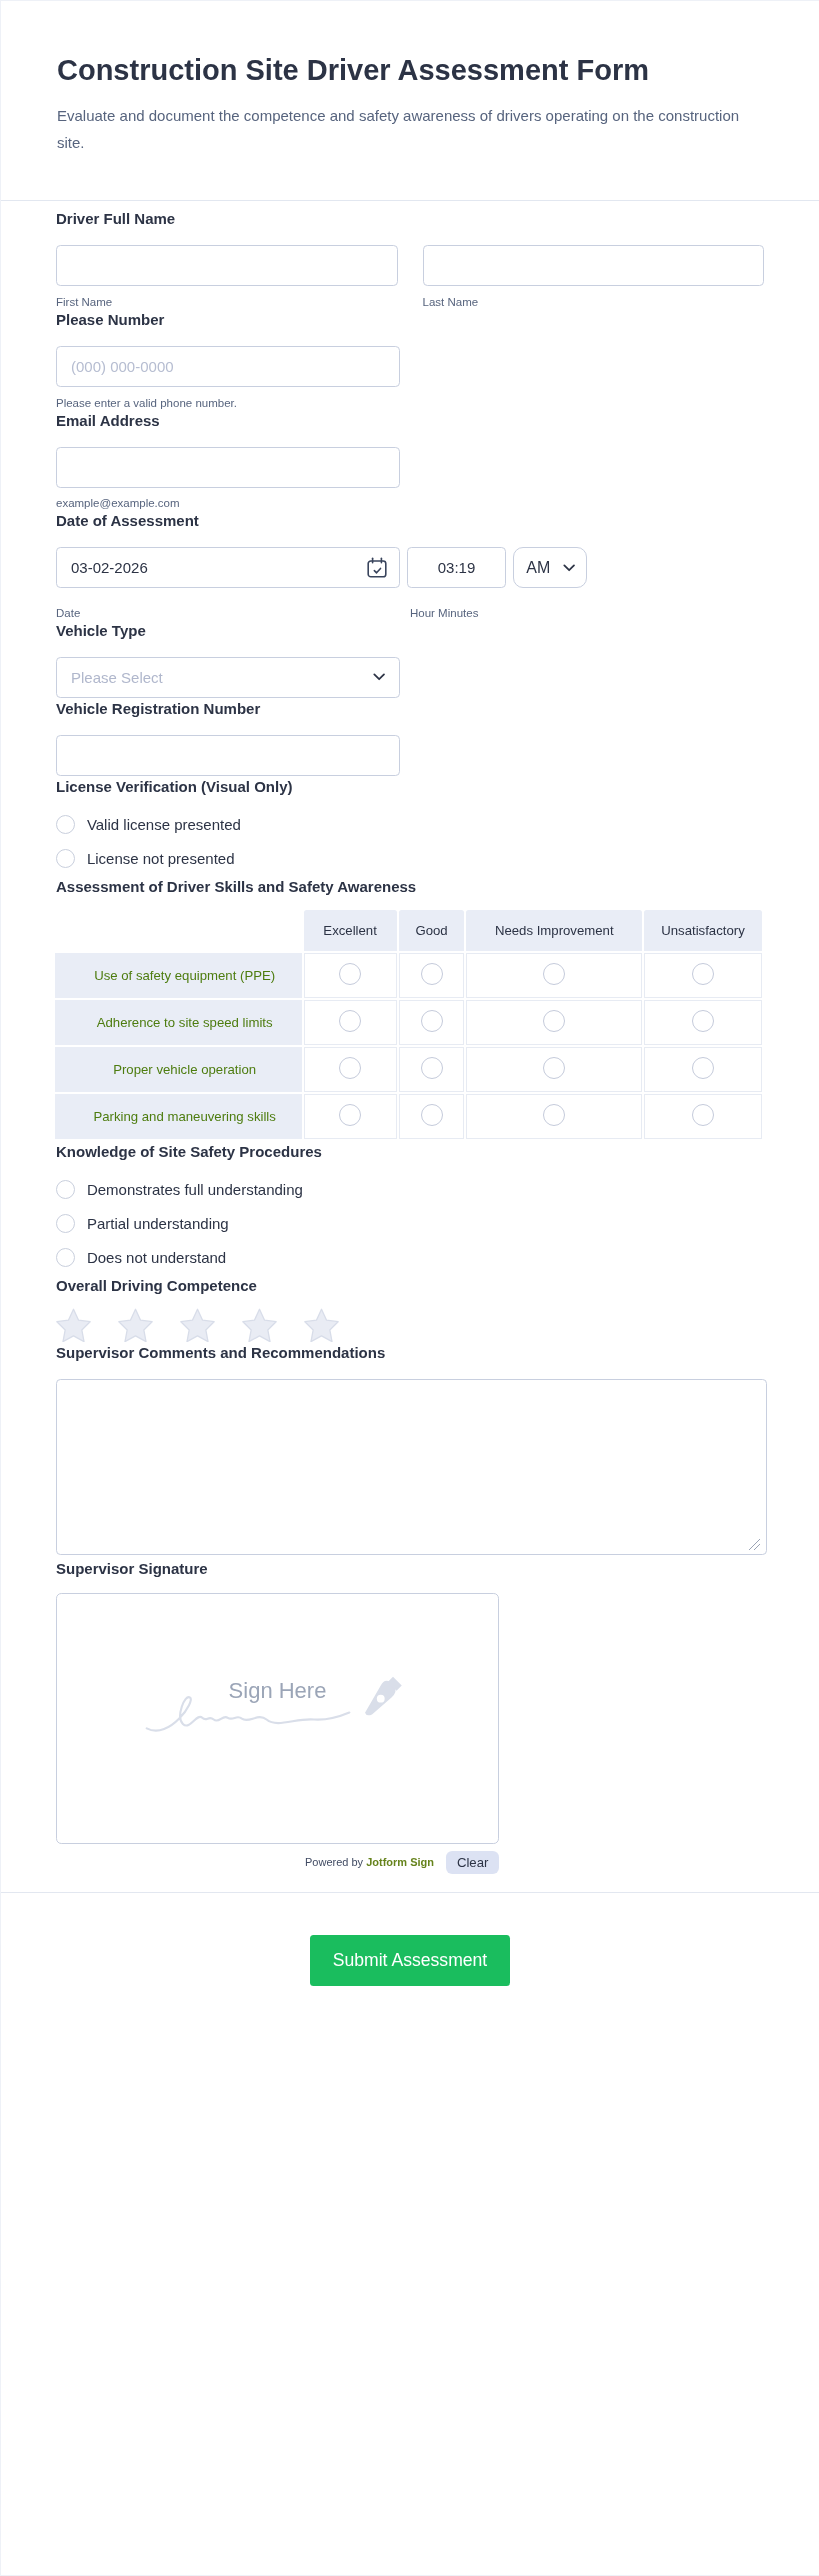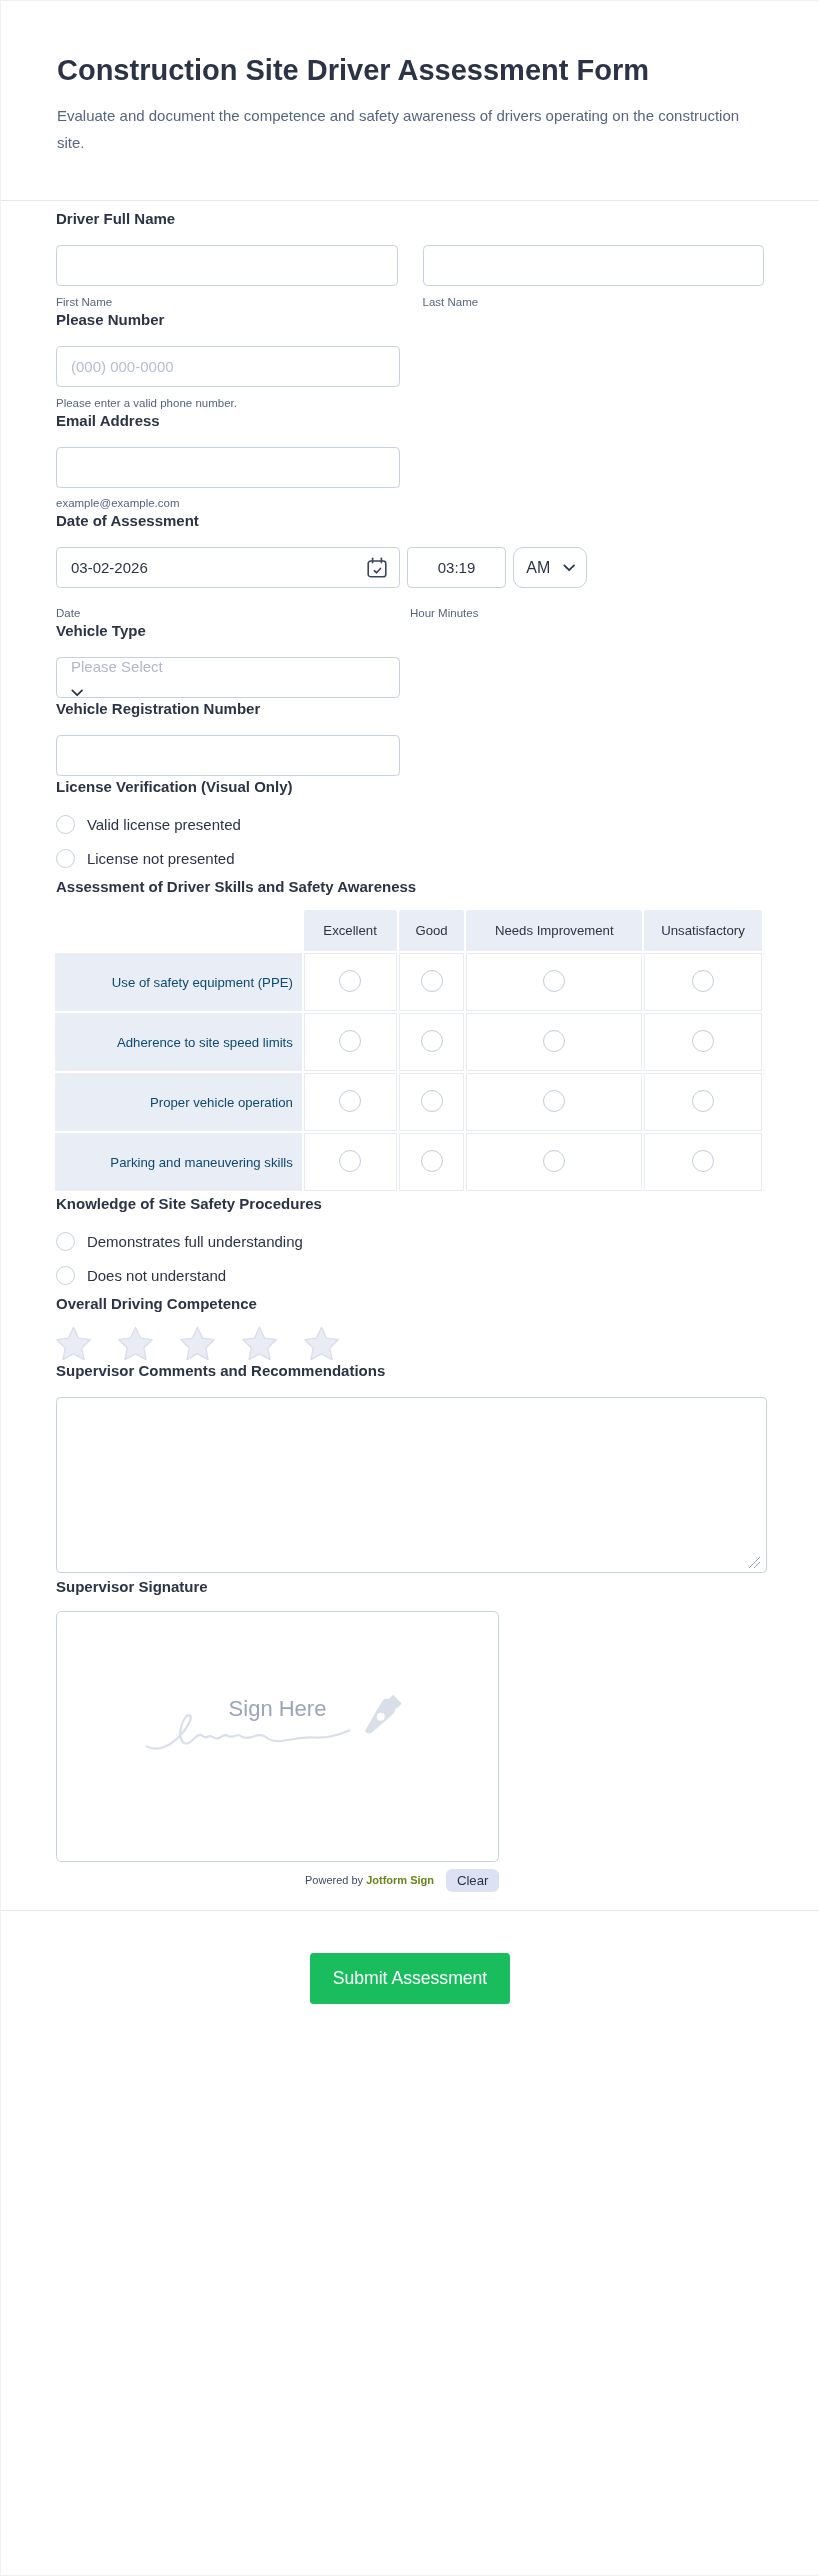--- a/index.html
+++ b/index.html
@@ -53,23 +53,22 @@
     width:74px; height:41px; border:0.9px solid #c8cfdf; border-radius:10px; background:#fff;
     display:flex; align-items:center; justify-content:space-between; padding:0 10.6px 0 12.3px;
     font-size:16px; color:#2c3345; cursor:pointer;
   }
   .date-sublabels { display:flex; margin-top:8.8px; }
   .date-sublabels .s1 { width:354px; }
 
   
   .select-box {
     width:344px; height:41px; border:0.9px solid #c8cfdf; border-radius:4.4px; background:#fff;
-    display:flex; align-items:flex-start; justify-content:space-between; padding:0 14px;
+    display:flex; align-items:center; justify-content:space-between; padding:0 14px;
     cursor:pointer;
-    flex-direction:column;
   }
   .select-placeholder { font-size:15px; color:#b0b7cc; }
   .chev { width:12.3px; height:8px; flex:none; }
 
   
   .radio-group { margin-top:10.6px; }
   .radio-row { display:flex; align-items:center; height:34px; cursor:pointer; }
   .radio-circle {
     width:19.4px; height:19.4px; border:0.9px solid #c9cfdd; border-radius:50%;
     background:#fff; margin-right:11.5px; flex:none;
@@ -78,22 +77,22 @@
 
   
   .matrix { border-collapse:separate; border-spacing:2.6px; margin-top:11.5px; margin-left:-2.6px; }
   .matrix th, .matrix td { padding:0; }
   .matrix thead th {
     background:#e9edf6; height:41px; font-size:13.2px; font-weight:500; color:#2c3345;
     text-align:center; border-radius:2.6px 2.6px 0 0; padding:0 8.8px;
   }
   .matrix thead th.corner { background:transparent; }
   .matrix tbody th {
-    background:#e9edf6; width:247px; height:58px; font-size:13.2px; font-weight:400;
-    color:#0c4a6e; text-align:right; padding:0 8.8px 0 21px;
+    background:#e9edf6; width:247px; height:45px; font-size:13.2px; font-weight:400;
+    color:#4d7c0f; text-align:center; padding:0 8.8px 0 21px;
   }
   .matrix td {
     background:#fff; border:0.9px solid #e7ebf3; text-align:center; vertical-align:middle;
   }
   .col-excellent { width:93px; } .col-good { width:66px; }
   .col-needs { width:176px; } .col-unsat { width:118px; }
   .m-radio {
     display:inline-block; width:22px; height:22px; border:0.9px solid #c5cbdb;
     border-radius:50%; background:#fff; cursor:pointer;
   }
@@ -291,20 +290,24 @@
         </tbody>
       </table>
     </div>
 
     <div class="question">
       <div class="q-label">Knowledge of Site Safety Procedures</div>
       <div class="radio-group">
         <div class="radio-row">
           <span class="radio-circle"></span>
           <span class="radio-text">Demonstrates full understanding</span>
+        </div>
+        <div class="radio-row">
+          <span class="radio-circle"></span>
+          <span class="radio-text">Partial understanding</span>
         </div>
         <div class="radio-row">
           <span class="radio-circle"></span>
           <span class="radio-text">Does not understand</span>
         </div>
       </div>
     </div>
 
     <div class="question">
       <div class="q-label">Overall Driving Competence</div>

